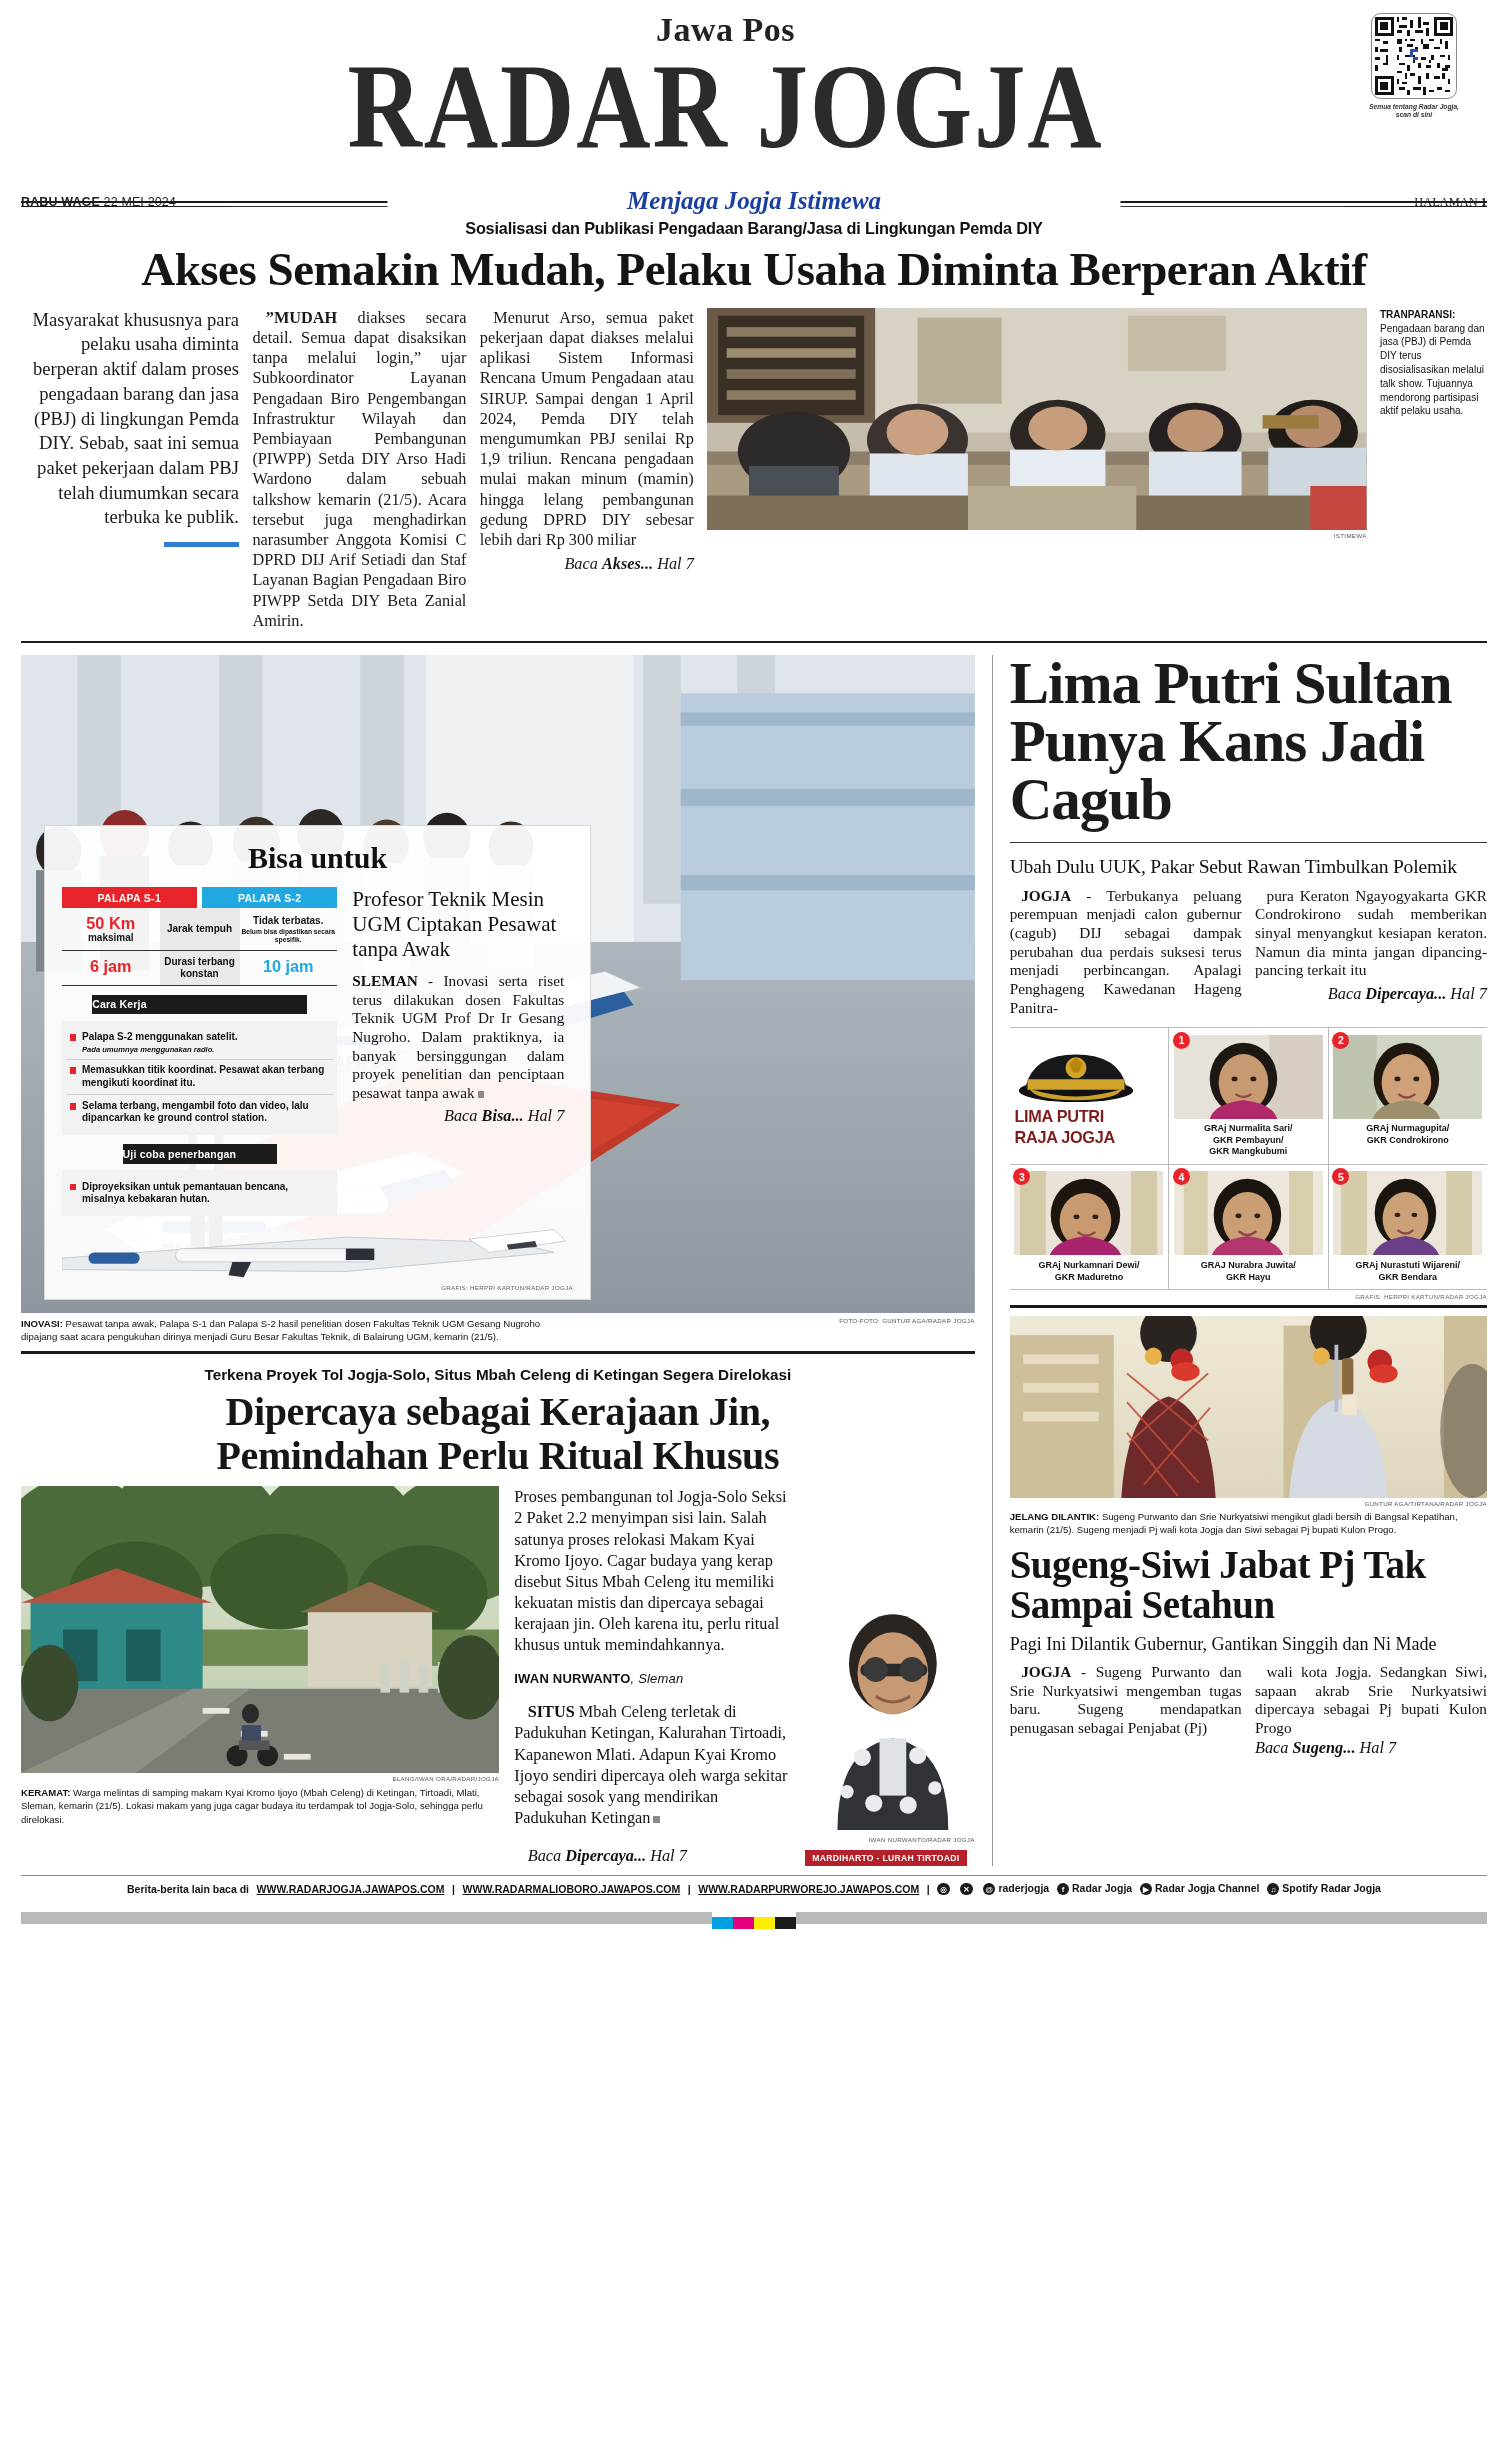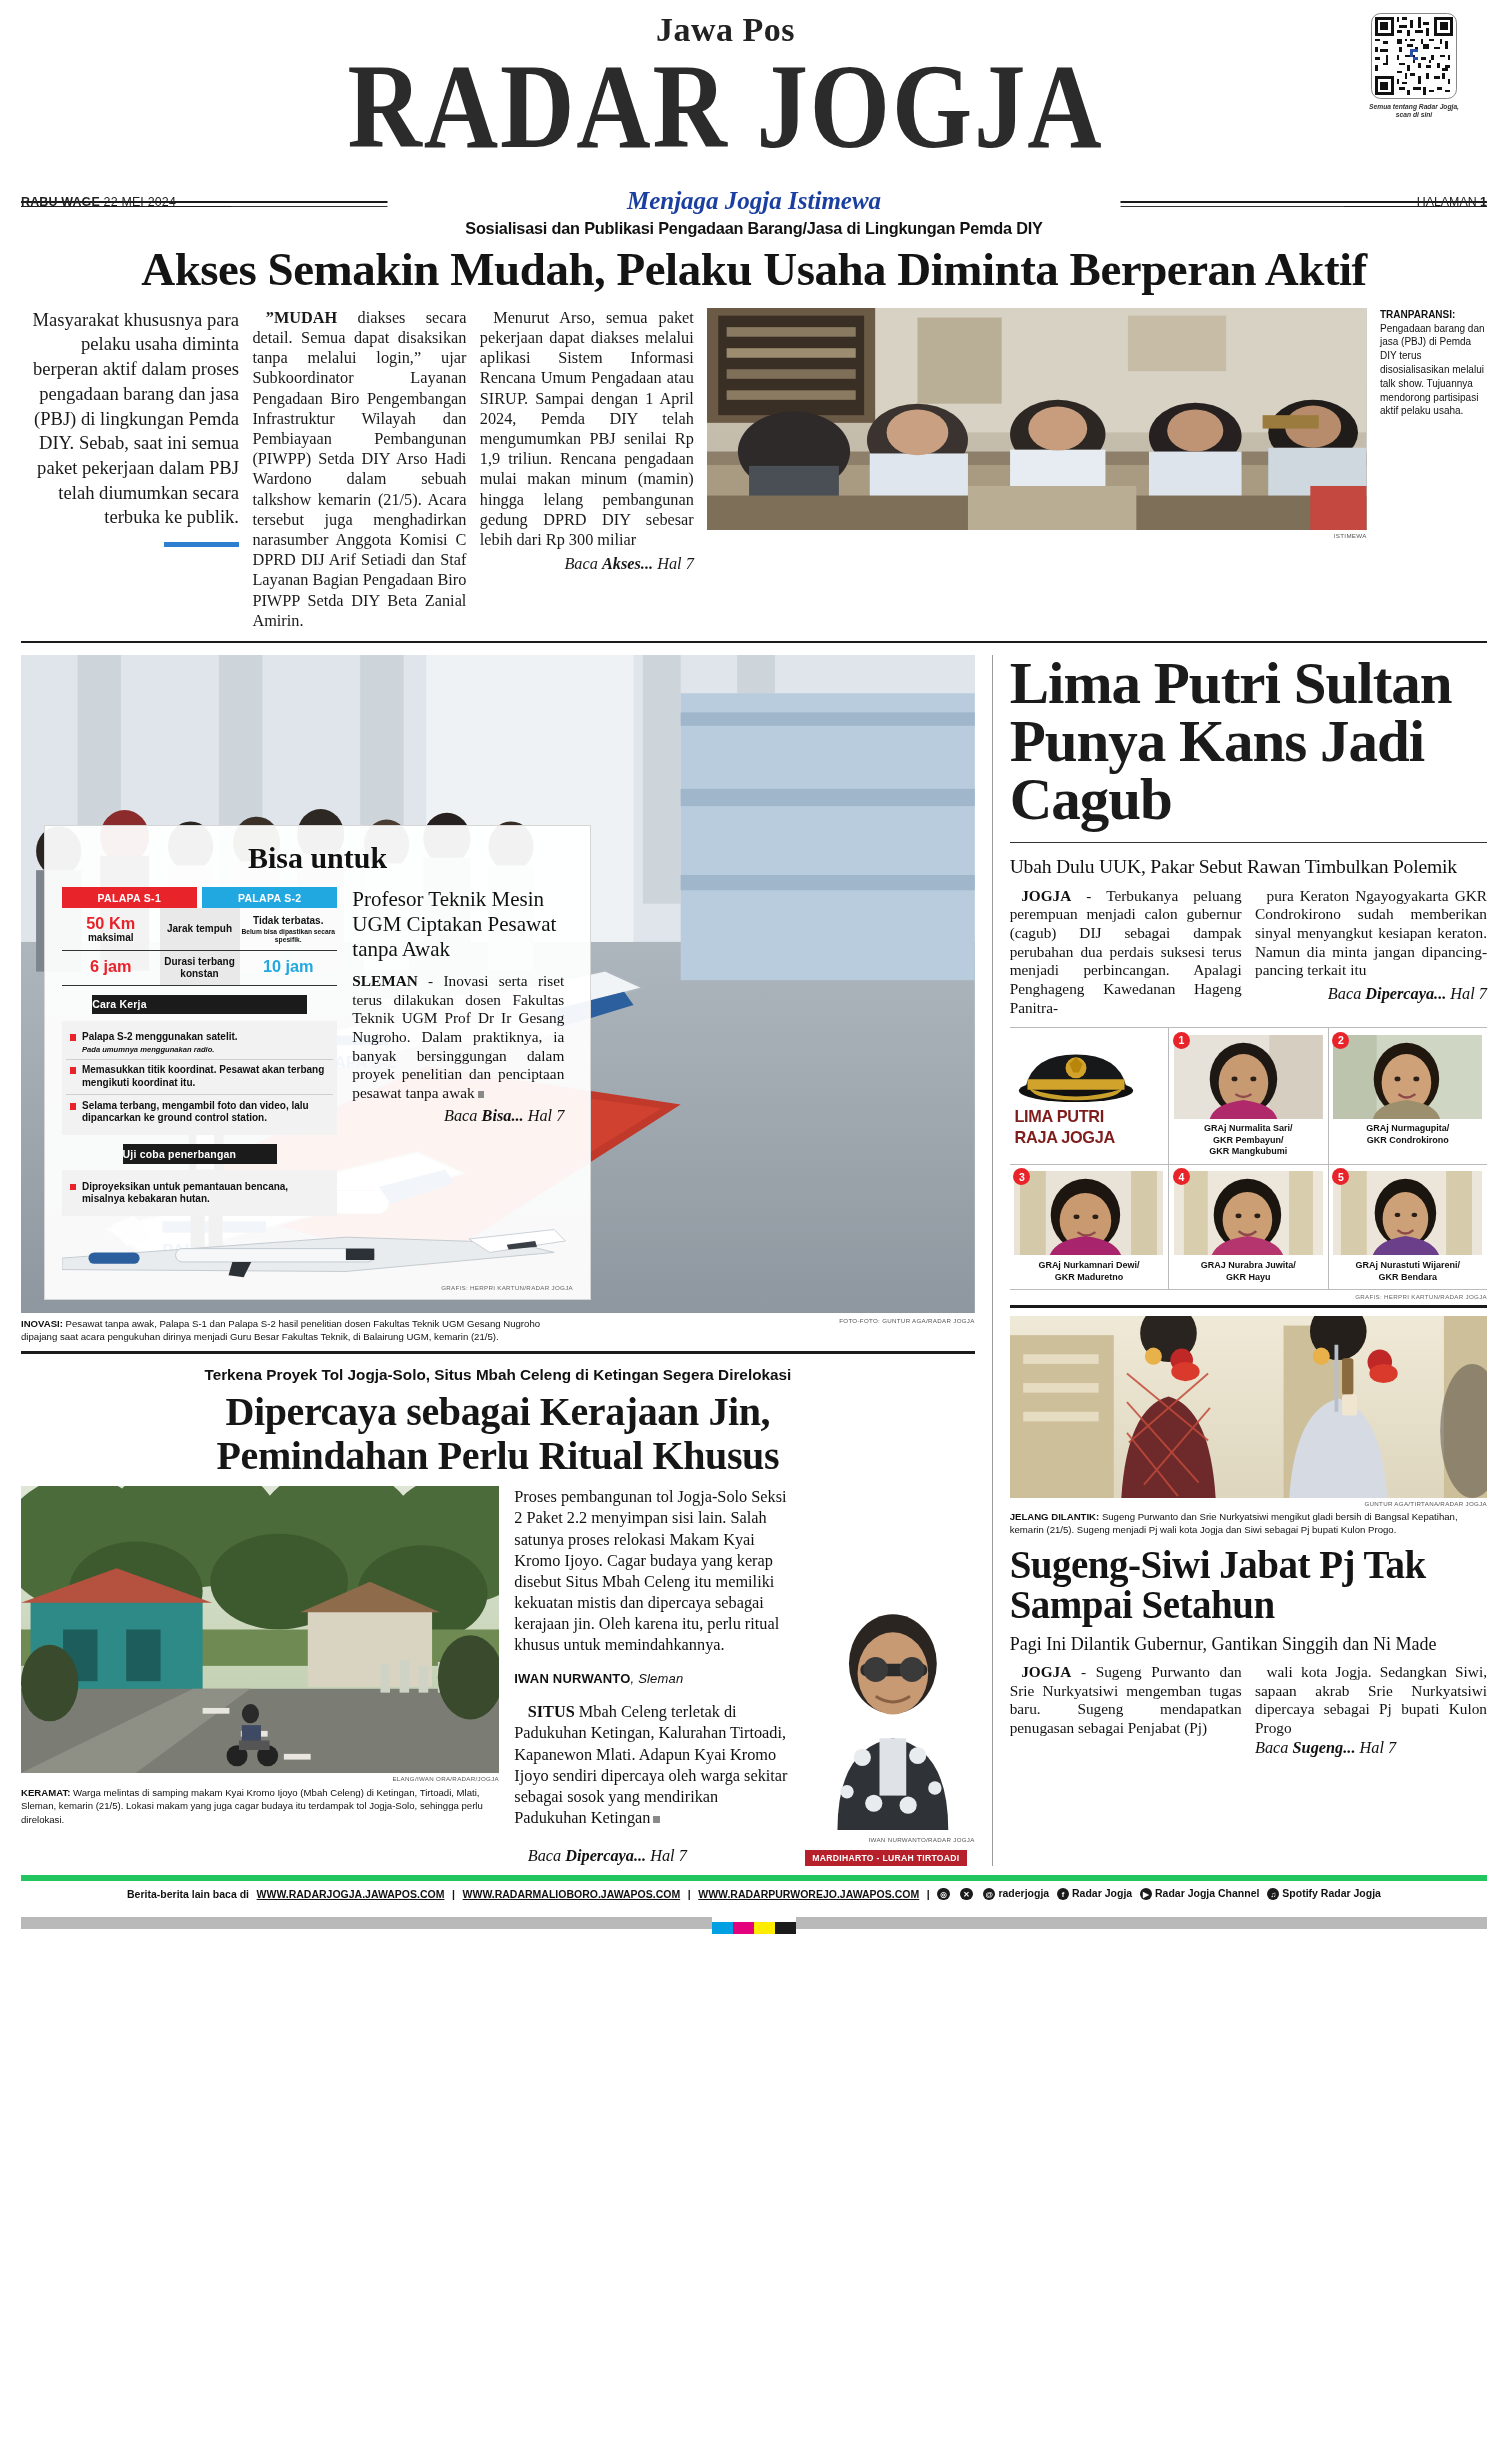--- a/index.html
+++ b/index.html
@@ -16,21 +16,21 @@
   .qr svg{display:block;}
   .qrcap{font-family:"Liberation Sans",sans-serif;font-size:6.7px;font-style:italic;font-weight:bold;color:#333;line-height:1.25;margin-top:3.8px;}
 
   .tagwrap{position:relative;height:32.5px;margin-top:38px;}
   .tagline{position:absolute;left:0;right:0;top:1.9px;text-align:center;font-family:"Liberation Serif",serif;font-weight:bold;font-style:italic;font-size:25px;color:#1a3fa0;background:#fff;display:inline-block;width:auto;left:50%;transform:translateX(-50%);padding:0 13.4px;z-index:2;}
   .rule-left,.rule-right{position:absolute;top:21px;height:1px;background:#333;}
   .rule-left{left:210px;right:58%;}
   .rule-right{left:58%;right:143px;}
   .dateline{position:absolute;left:0;top:9.6px;font-family:"Liberation Sans",sans-serif;font-size:12.4px;color:#222;letter-spacing:0.2px;}
   .dateline b{font-weight:bold;}
-  .pageno{position:absolute;right:0;top:9.6px;font-family:Liberation Sans, sans-serif;font-size:12.4px;color:#222;}
+  .pageno{position:absolute;right:0;top:9.6px;font-family:Liberation Serif, serif;font-size:12.4px;color:#222;}
   .pageno b{font-weight:bold;}
 
   .hr-thick{height:2.9px;background:#1b1b1b;margin-top:9.6px;}
   .hr-thin{height:1px;background:#1b1b1b;margin-top:2.9px;}
 
   
   .lead{padding-top:11.5px;}
   .kicker{text-align:center;font-family:"Liberation Sans",sans-serif;font-weight:bold;font-size:16.3px;color:#111;letter-spacing:-0.2px;}
   .lead-head{text-align:center;font-family:"Liberation Serif",serif;font-weight:bold;font-size:47px;line-height:1.04;margin-top:7.6px;letter-spacing:-0.5px;color:#141414;}
   .lead-body{display:flex;gap:13.4px;margin-top:13.4px;align-items:flex-start;}
@@ -119,21 +119,21 @@
   .bl-text{flex:1;font-size:16.3px;line-height:1.3;}
   .bl-text .intro{margin:0;}
   .byline{font-family:"Liberation Sans",sans-serif;font-weight:bold;font-size:13px;margin-top:15.3px;letter-spacing:0.2px;}
   .byline i{font-weight:normal;font-style:italic;}
   .bl-text .body2{margin-top:13.4px;text-indent:13.4px;}
   .cap-keramat{font-family:"Liberation Sans",sans-serif;font-size:9.6px;line-height:1.38;margin-top:4px;color:#111;}
   .cap-keramat b{font-weight:bold;}
   .lurah-badge{position:absolute;right:0;bottom:0;background:#b5202a;color:#fff;font-family:"Liberation Sans",sans-serif;font-weight:bold;font-size:8.6px;padding:2.9px 7.6px;letter-spacing:0.3px;}
 
   
-  .footer{margin-top:9.6px;border-top:6px solid #22c55e;padding-top:5.7px;display:flex;align-items:center;justify-content:center;gap:7.6px;font-family:"Liberation Sans",sans-serif;font-weight:bold;font-size:10.5px;color:#111;flex-wrap:wrap;}
+  .footer{margin-top:9.6px;border-top:1px solid #22c55e;padding-top:5.7px;display:flex;align-items:center;justify-content:center;gap:7.6px;font-family:"Liberation Sans",sans-serif;font-weight:bold;font-size:10.5px;color:#111;flex-wrap:wrap;}
   .footer .u{text-decoration:underline;}
   .fi{display:inline-flex;width:12.4px;height:12.4px;border-radius:50%;background:#1b1b1b;color:#fff;align-items:center;justify-content:center;font-size:7.6px;vertical-align:middle;margin-right:2.9px;}
   .colorbar{display:flex;justify-content:center;gap:0;margin-top:9.6px;}
   .colorbar div{width:21px;height:12.4px;}
   .grayband{height:12.4px;background:#b9b9b9;flex:1;}
 </style>
 </head>
 <body>
 
 <div class="page">

